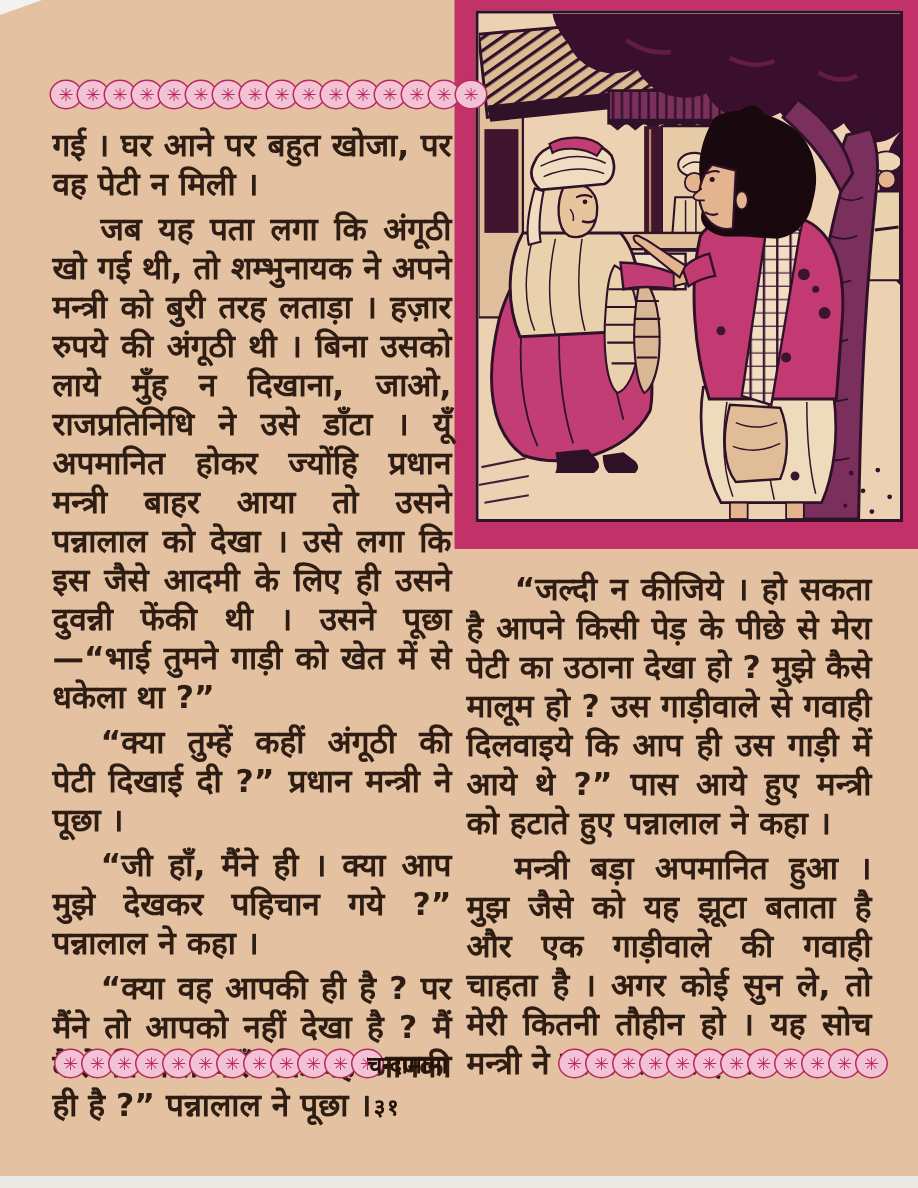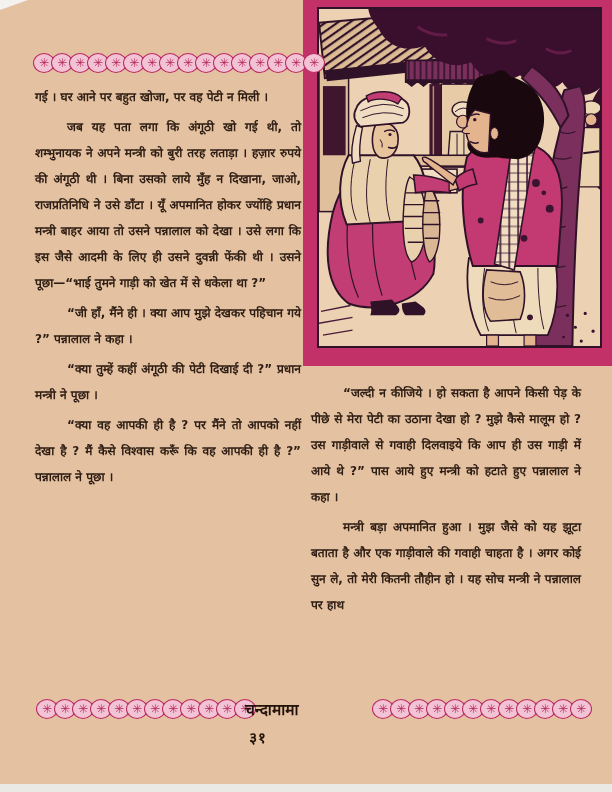--- a/index.html
+++ b/index.html
@@ -3,21 +3,21 @@
 <meta charset="utf-8">
 <style>
   html,body{margin:0;padding:0;}
   .page{
     position:relative; width:612px; height:792px; overflow:hidden;
     background:#e4c1a1;
     font-family:"DejaVu Sans", sans-serif;
     color:#2e1d13;
   }
   
-  .col{ position:absolute; text-align:justify; font-size:12px; line-height:26px; font-weight:700; }
+  .col{ position:absolute; text-align:justify; font-size:21px; line-height:26px; font-weight:700; }
   .col p{ margin:0 0 4px 0; text-indent:32px; }
   .col p.cont{ text-indent:0; }
   .col-left{ left:35px; top:84px; width:266px; }
   .col-right{ left:311px; top:380px; width:270px; }
   
   .chain{ position:absolute; display:flex; align-items:center; height:22px; }
   .chain span{
     flex:0 0 auto; width:20px; height:18px; margin-left:-4px;
     border:1.5px solid #b9295f; border-radius:50%;
     background:#f2c3d4; color:#b9295f;
@@ -207,22 +207,22 @@
       <span>✳</span>
       <span>✳</span>
       <span>✳</span>
       <span>✳</span>
       <span>✳</span>
     </div>
 
   <div class="col col-left">
     <p class="cont">गई ।  घर आने पर बहुत खोजा, पर वह पेटी न मिली ।</p>
     <p>जब यह पता लगा कि अंगूठी खो गई थी, तो शम्भुनायक ने अपने मन्त्री को बुरी तरह लताड़ा ।  हज़ार रुपये की अंगूठी थी ।  बिना उसको लाये मुँह न दिखाना, जाओ, राजप्रतिनिधि ने उसे डाँटा ।  यूँ अपमानित होकर ज्योंहि प्रधान मन्त्री बाहर आया तो उसने पन्नालाल को देखा ।  उसे लगा कि इस जैसे आदमी के लिए ही उसने दुवन्नी फेंकी थी ।  उसने पूछा—“भाई तुमने गाड़ी को खेत में से धकेला था ?”</p>
+    <p>“क्या तुम्हें कहीं अंगूठी की पेटी दिखाई दी ?”  प्रधान मन्त्री ने पूछा ।</p>
     <p>“जी हाँ, मैंने ही ।  क्या आप मुझे देखकर पहिचान गये ?” पन्नालाल ने कहा ।</p>
-    <p>“क्या तुम्हें कहीं अंगूठी की पेटी दिखाई दी ?”  प्रधान मन्त्री ने पूछा ।</p>
     <p>“क्या वह आपकी ही है ?  पर मैंने तो आपको नहीं देखा है ?  मैं कैसे विश्वास करूँ कि वह आपकी ही है ?” पन्नालाल ने पूछा ।</p>
   </div>
 
   <div class="col col-right">
     <p>“जल्दी न कीजिये ।  हो सकता है आपने किसी पेड़ के पीछे से मेरा पेटी का उठाना देखा हो ?  मुझे कैसे मालूम हो ?  उस गाड़ीवाले से गवाही दिलवाइये कि आप ही उस गाड़ी में आये थे ?”  पास आये हुए मन्त्री को हटाते हुए पन्नालाल ने कहा ।</p>
     <p>मन्त्री बड़ा अपमानित हुआ ।  मुझ जैसे को यह झूटा बताता है और एक गाड़ीवाले की गवाही चाहता है ।  अगर कोई सुन ले, तो मेरी कितनी तौहीन हो ।  यह सोच मन्त्री ने पन्नालाल पर हाथ</p>
   </div>
 
   <div class="chain chain-bl">
       <span>✳</span>

